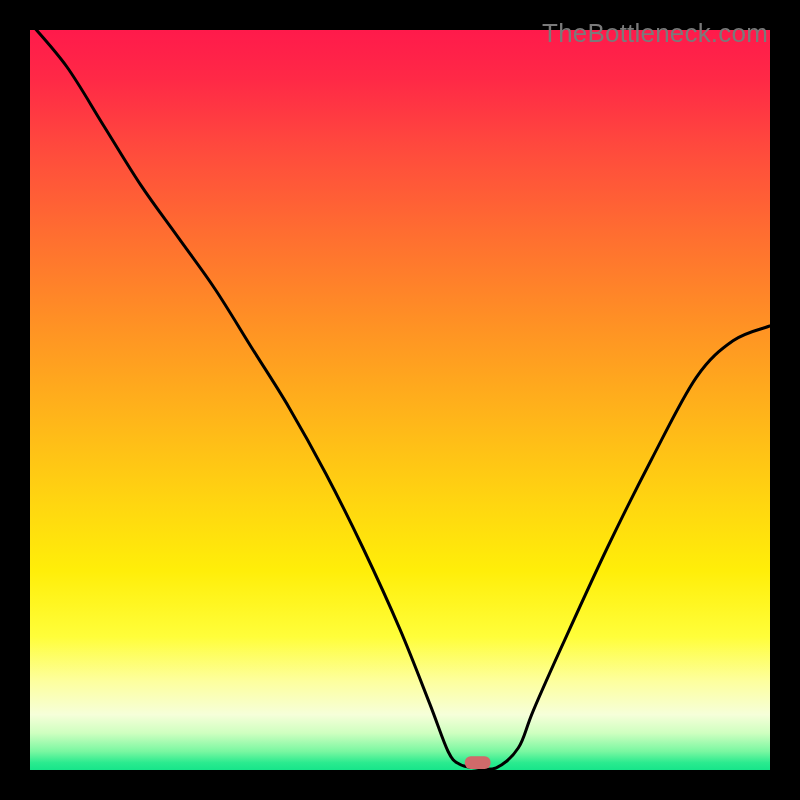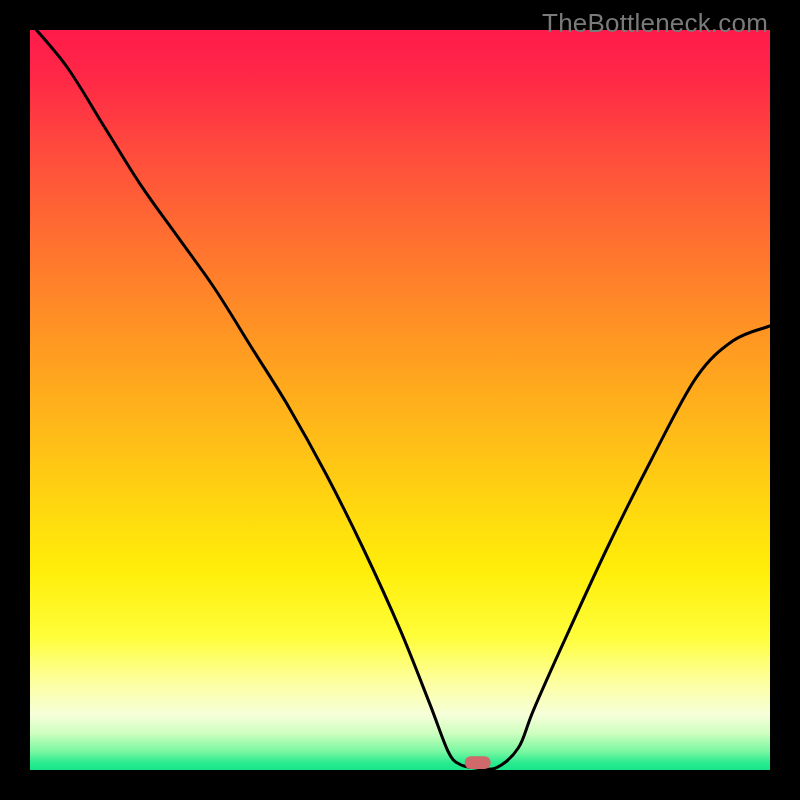--- a/index.html
+++ b/index.html
@@ -20,21 +20,21 @@
   }
   .plot-area {
     position: absolute;
     left: 0;
     top: 0;
     width: 740px;
     height: 740px;
   }
   .watermark {
     position: absolute;
-    top: 8px;
+    top: 18px;
     right: 32px;
     color: #7a7a7a;
     font-size: 26px;
     font-weight: 500;
     letter-spacing: 0.2px;
     z-index: 5;
     user-select: none;
   }
 </style>
 </head>

